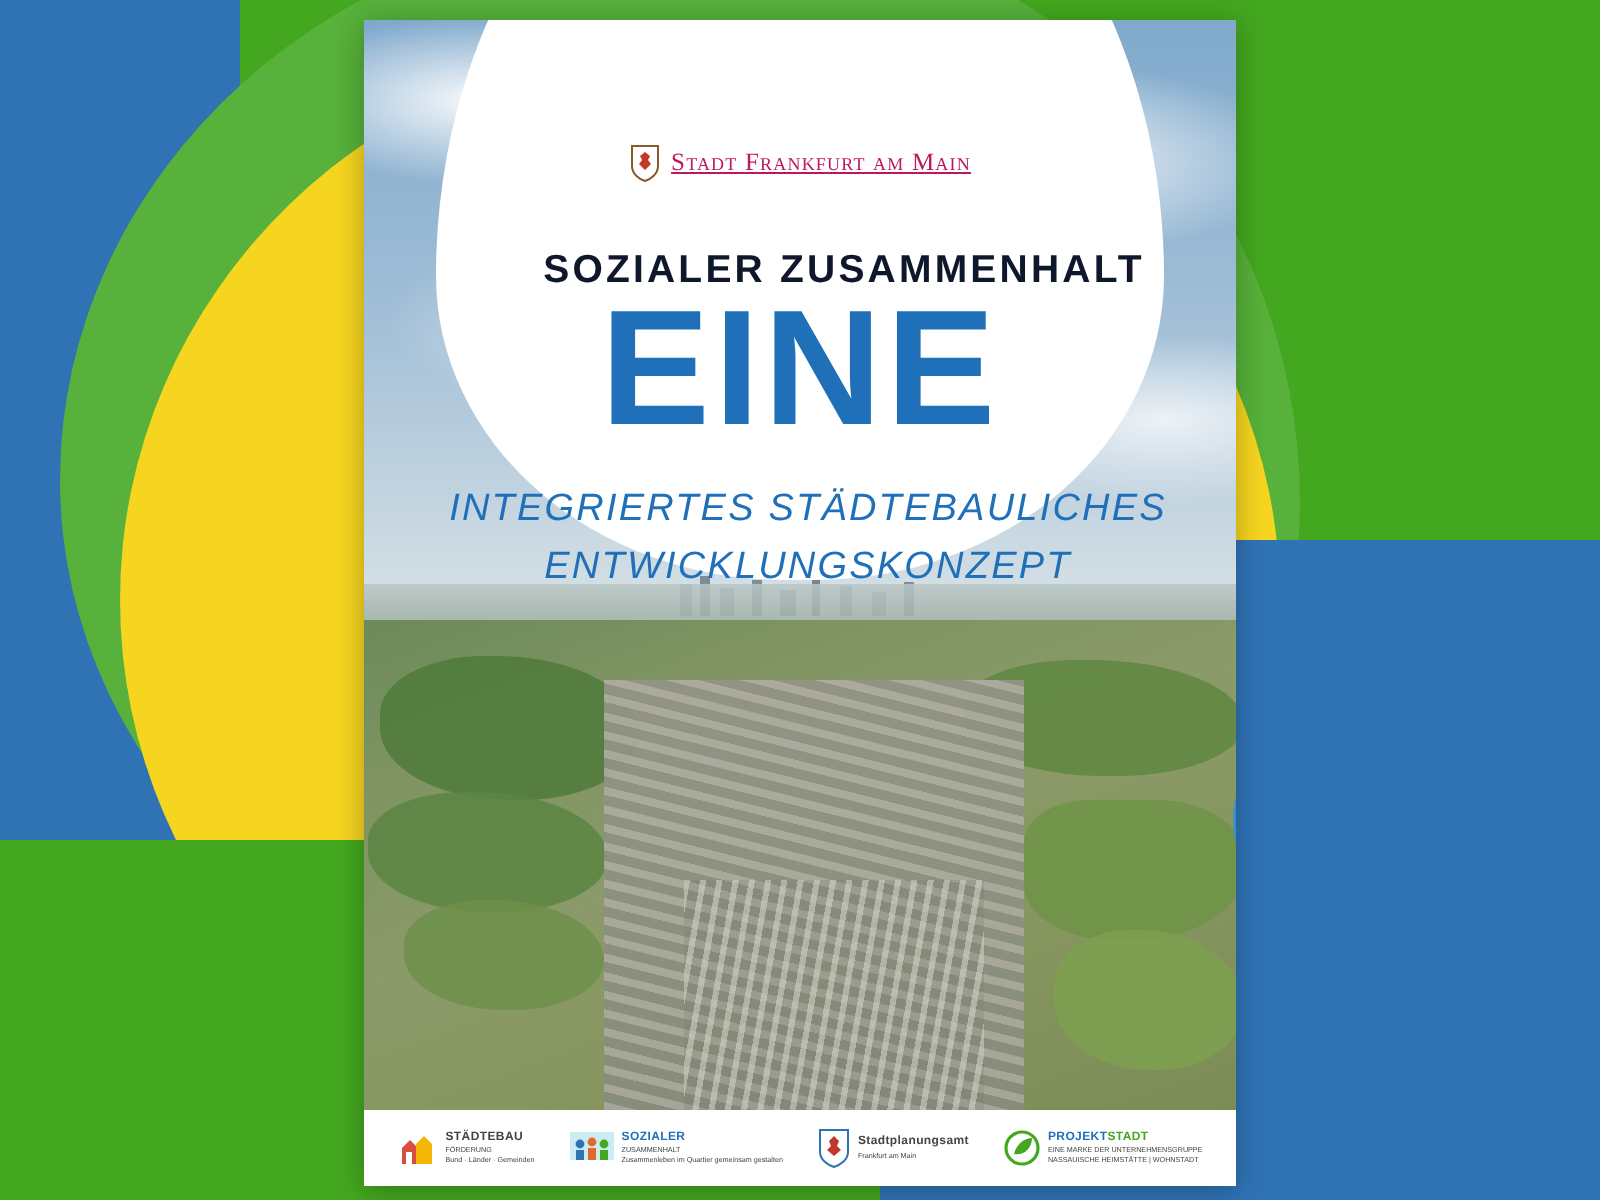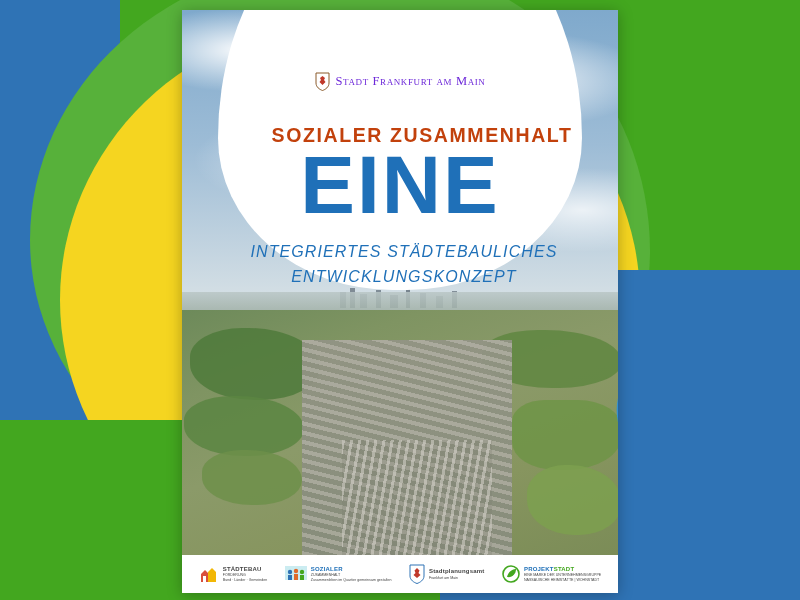--- a/index.html
+++ b/index.html
@@ -201,33 +201,34 @@
   .crest-row {
     display: inline-flex;
     align-items: center;
     gap: 6px;
     color: #5a3a22;
   }
   .crest-text {
     font-family: "Liberation Serif", serif;
     font-size: 12.5px;
     letter-spacing: 0.6px;
-    color: #6d28d9;
+    color: #be185d;
     font-variant: small-caps;
     white-space: nowrap;
+    text-decoration: underline;
   }
   .crest-icon { width: 15px; height: 19px; }
 
   .kicker {
     position: absolute;
     left: 0;
     top: 114px;
     width: 480px;
     text-align: center;
-    color: #c2410c;
+    color: #0f172a;
     font-weight: bold;
     font-size: 19.5px;
     letter-spacing: 1.6px;
   }
   .headline {
     position: absolute;
     left: 0;
     top: 132px;
     width: 436px;
     text-align: center;
@@ -238,21 +239,21 @@
     line-height: 1.05;
   }
   .subline {
     position: absolute;
     left: 0;
     top: 230px;
     width: 444px;
     text-align: center;
     color: #1f70b8;
     font-style: italic;
-    font-size: 16px;
+    font-size: 19px;
     letter-spacing: 1.1px;
     line-height: 1.55;
   }
 
   
   .footer {
     position: absolute;
     left: 0;
     bottom: 0;
     width: 436px;

